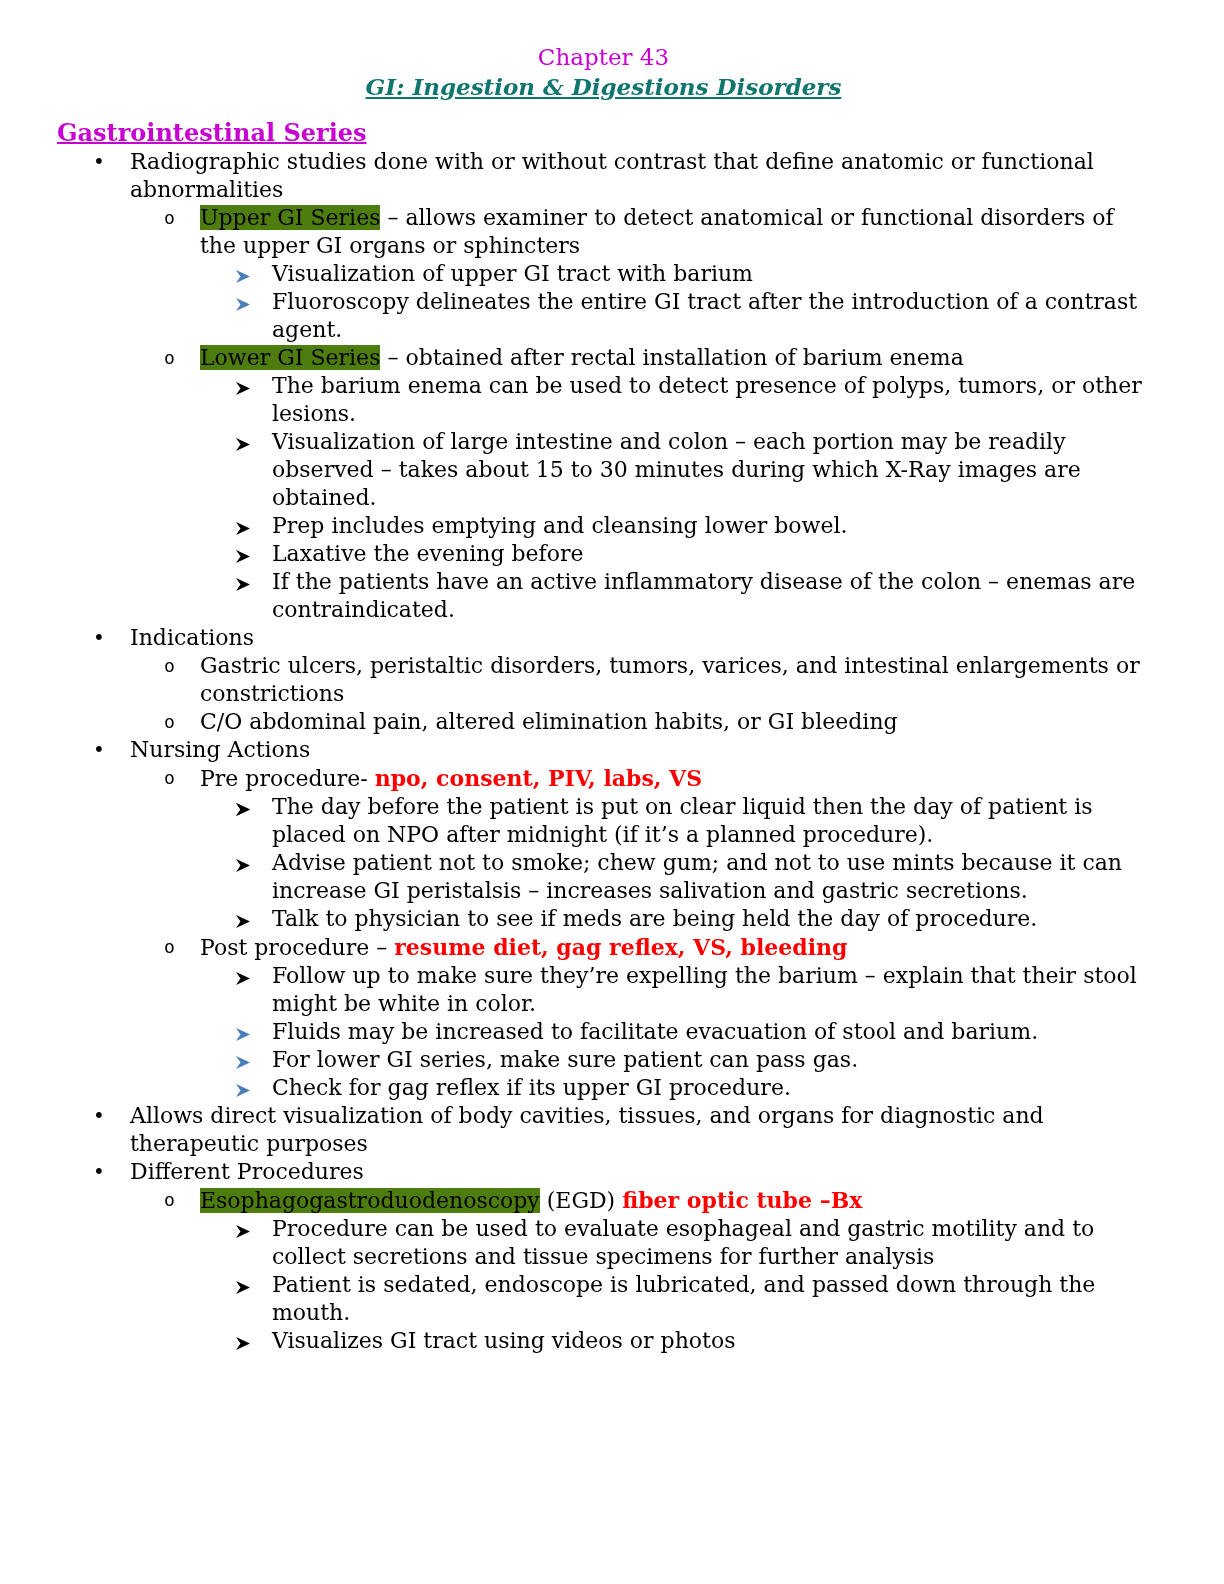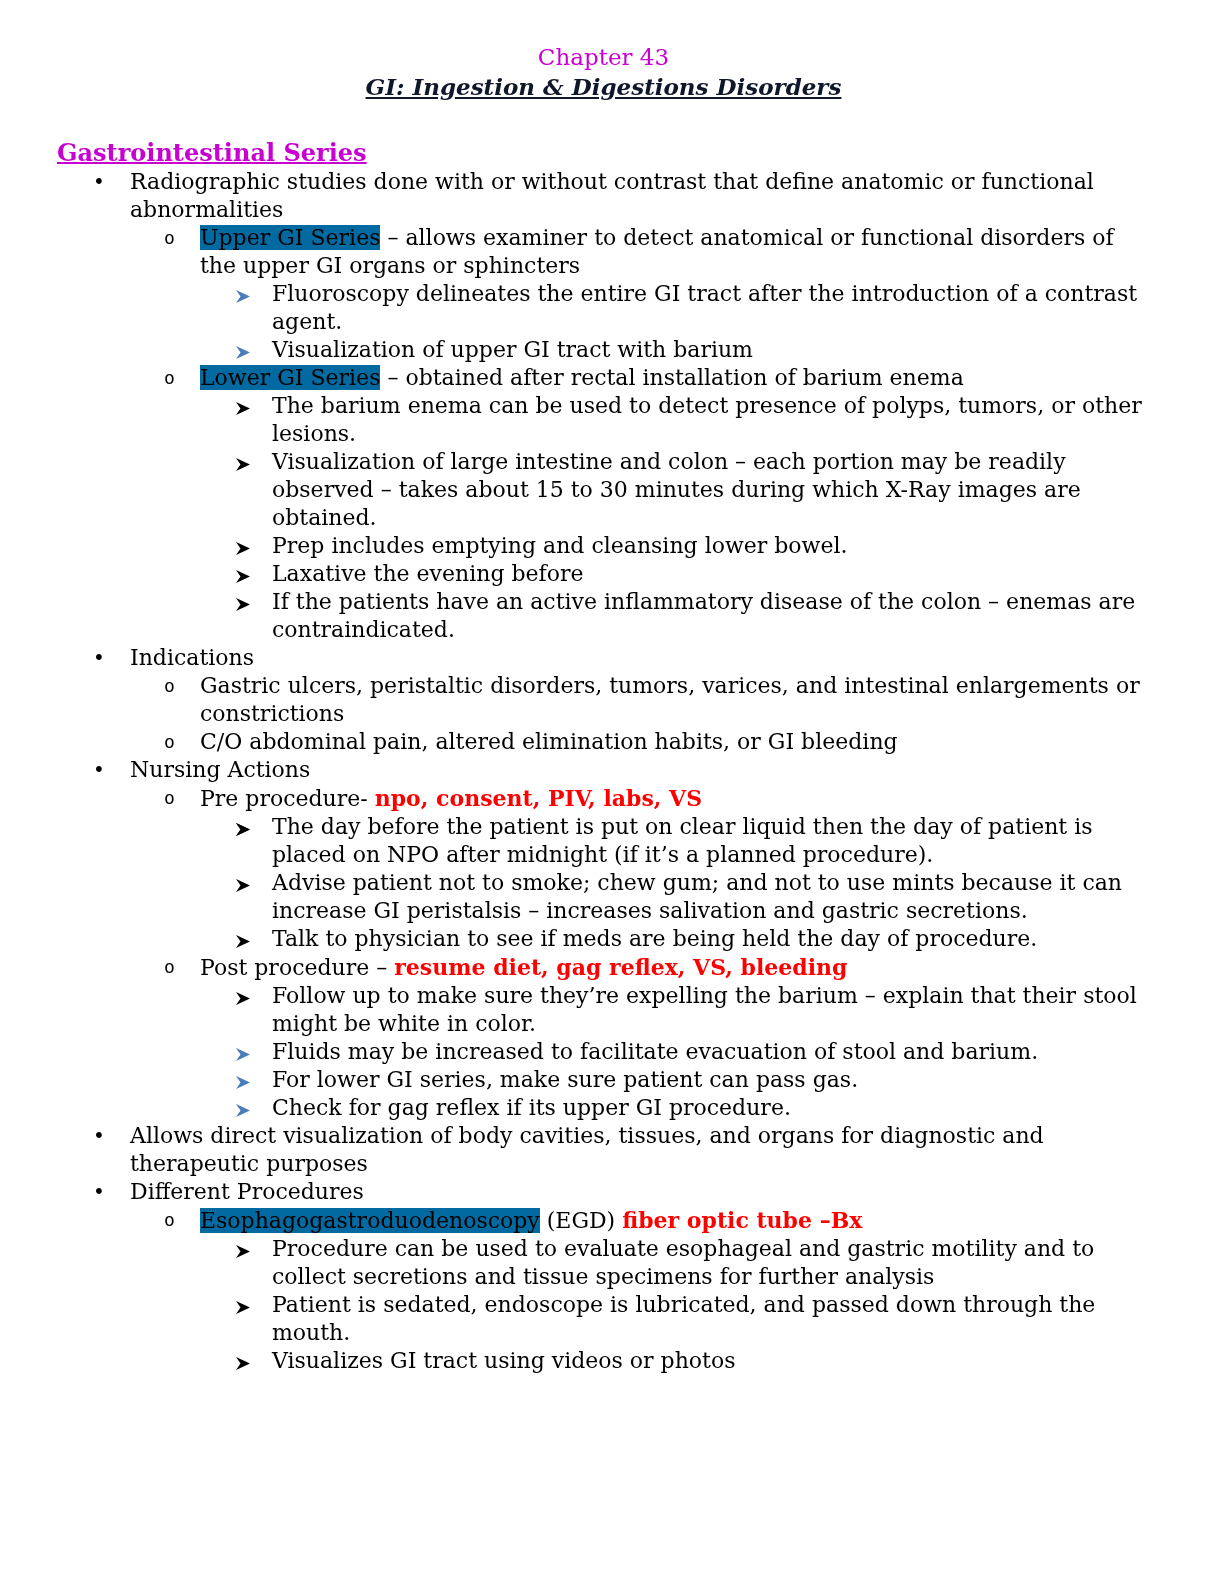--- a/index.html
+++ b/index.html
@@ -15,33 +15,33 @@
     padding:42px 74px 11px 57px;
   }
   .doc-title-line1{
     text-align:center;
     font-size:23px;line-height:30px;
     color:#c800d2;
   }
   .doc-title-line2{
     text-align:center;
     font-size:23px;line-height:30px;
-    color:#0f172a;
+    color:#0f766e;
     font-weight:bold;font-style:italic;
     text-decoration:underline;
   }
   .section-heading{
     font-size:24px;line-height:30px;
     font-weight:bold;
     color:#c800d2;
     text-decoration:underline;
     text-decoration-thickness:2px;
   }
   #document-body > .section-heading.first{
-    margin-top:36px;
+    margin-top:16px;
   }
   .item{
     position:relative;
     font-size:22px;line-height:28px;
   }
   .item.level1{padding-left:73px;}
   .item.level2{padding-left:143px;}
   .item.level3{padding-left:215px;}
   .bullet{
     position:absolute;top:0;
@@ -49,39 +49,39 @@
   }
   .level1 .bullet{left:36px;font-size:20px;}
   .level2 .bullet{
     left:107px;
     font-family:"DejaVu Sans Mono", monospace;
     font-size:18px;
   }
   .level3 .bullet{left:178px;top:1px;}
   .level3 .bullet svg{display:inline-block;vertical-align:-2px;margin-top:6px;}
   .seg-plain{}
-  .seg-highlight{background:#0369a1;}
+  .seg-highlight{background:#4d7c0f;}
   .seg-redbold{color:#ff0000;font-weight:bold;}
 </style>
 </head>
 <body>
 
 <div class="page">
   <div class="doc-title-line1">Chapter 43</div>
   <div class="doc-title-line2">GI: Ingestion &amp; Digestions Disorders</div>
   <div id="document-body">
       <div class="section-heading first">Gastrointestinal Series</div>
       <div class="item level1"><span class="bullet">•</span><span class="seg-plain">Radiographic studies done with or without contrast that define anatomic or functional abnormalities</span></div>
       <div class="item level2"><span class="bullet">o</span><span class="seg-highlight">Upper GI Series</span><span class="seg-plain"> – allows examiner to detect anatomical or functional disorders of the upper GI organs or sphincters</span></div>
       <div class="item level3"><span class="bullet"><svg width="16" height="15" viewBox="0 0 16 15">
             <polygon points="1,1 15,7.5 1,14 5.5,7.5" fill="#4a7ebb"></polygon>
-          </svg></span><span class="seg-plain">Fluoroscopy delineates the entire GI tract after the introduction of a contrast agent.</span></div>
+          </svg></span><span class="seg-plain">Visualization of upper GI tract with barium</span></div>
       <div class="item level3"><span class="bullet"><svg width="16" height="15" viewBox="0 0 16 15">
             <polygon points="1,1 15,7.5 1,14 5.5,7.5" fill="#4a7ebb"></polygon>
-          </svg></span><span class="seg-plain">Visualization of upper GI tract with barium</span></div>
+          </svg></span><span class="seg-plain">Fluoroscopy delineates the entire GI tract after the introduction of a contrast agent.</span></div>
       <div class="item level2"><span class="bullet">o</span><span class="seg-highlight">Lower GI Series</span><span class="seg-plain"> – obtained after rectal installation of barium enema</span></div>
       <div class="item level3"><span class="bullet"><svg width="16" height="15" viewBox="0 0 16 15">
             <polygon points="1,1 15,7.5 1,14 5.5,7.5" fill="#000000"></polygon>
           </svg></span><span class="seg-plain">The barium enema can be used to detect presence of polyps, tumors, or other lesions.</span></div>
       <div class="item level3"><span class="bullet"><svg width="16" height="15" viewBox="0 0 16 15">
             <polygon points="1,1 15,7.5 1,14 5.5,7.5" fill="#000000"></polygon>
           </svg></span><span class="seg-plain">Visualization of large intestine and colon – each portion may be readily observed – takes about 15 to 30 minutes during which X-Ray images are obtained.</span></div>
       <div class="item level3"><span class="bullet"><svg width="16" height="15" viewBox="0 0 16 15">
             <polygon points="1,1 15,7.5 1,14 5.5,7.5" fill="#000000"></polygon>
           </svg></span><span class="seg-plain">Prep includes emptying and cleansing lower bowel.</span></div>

